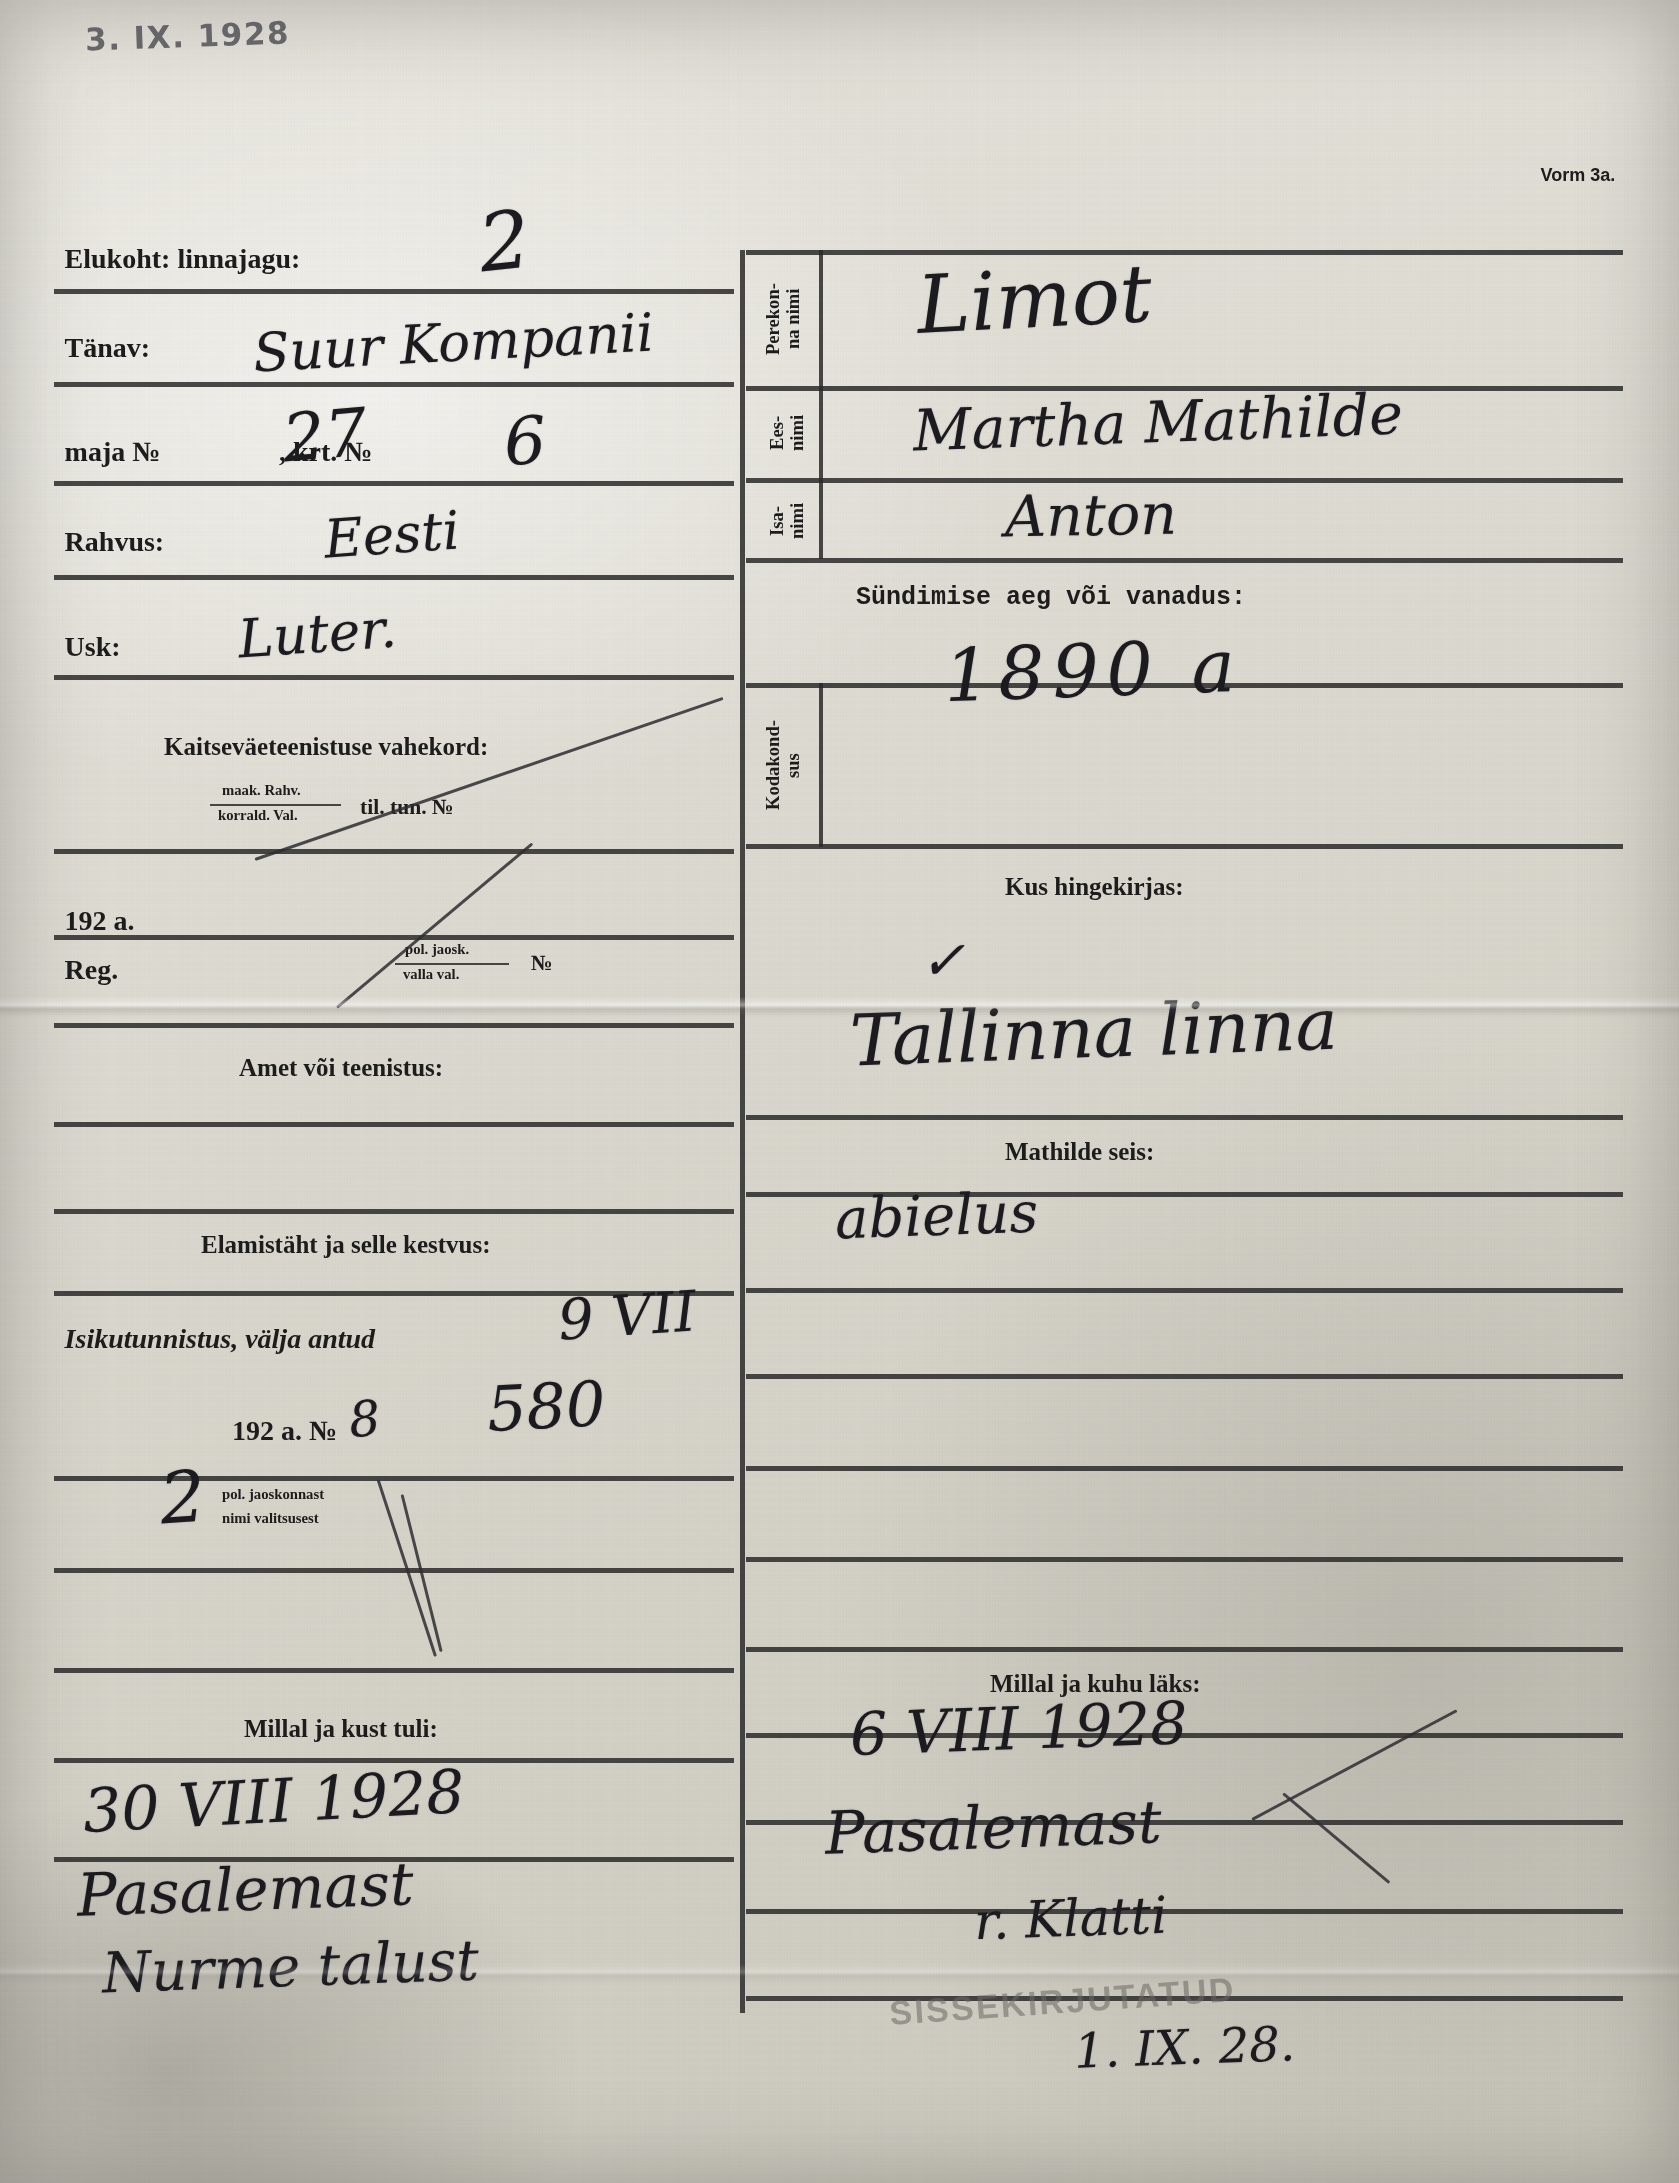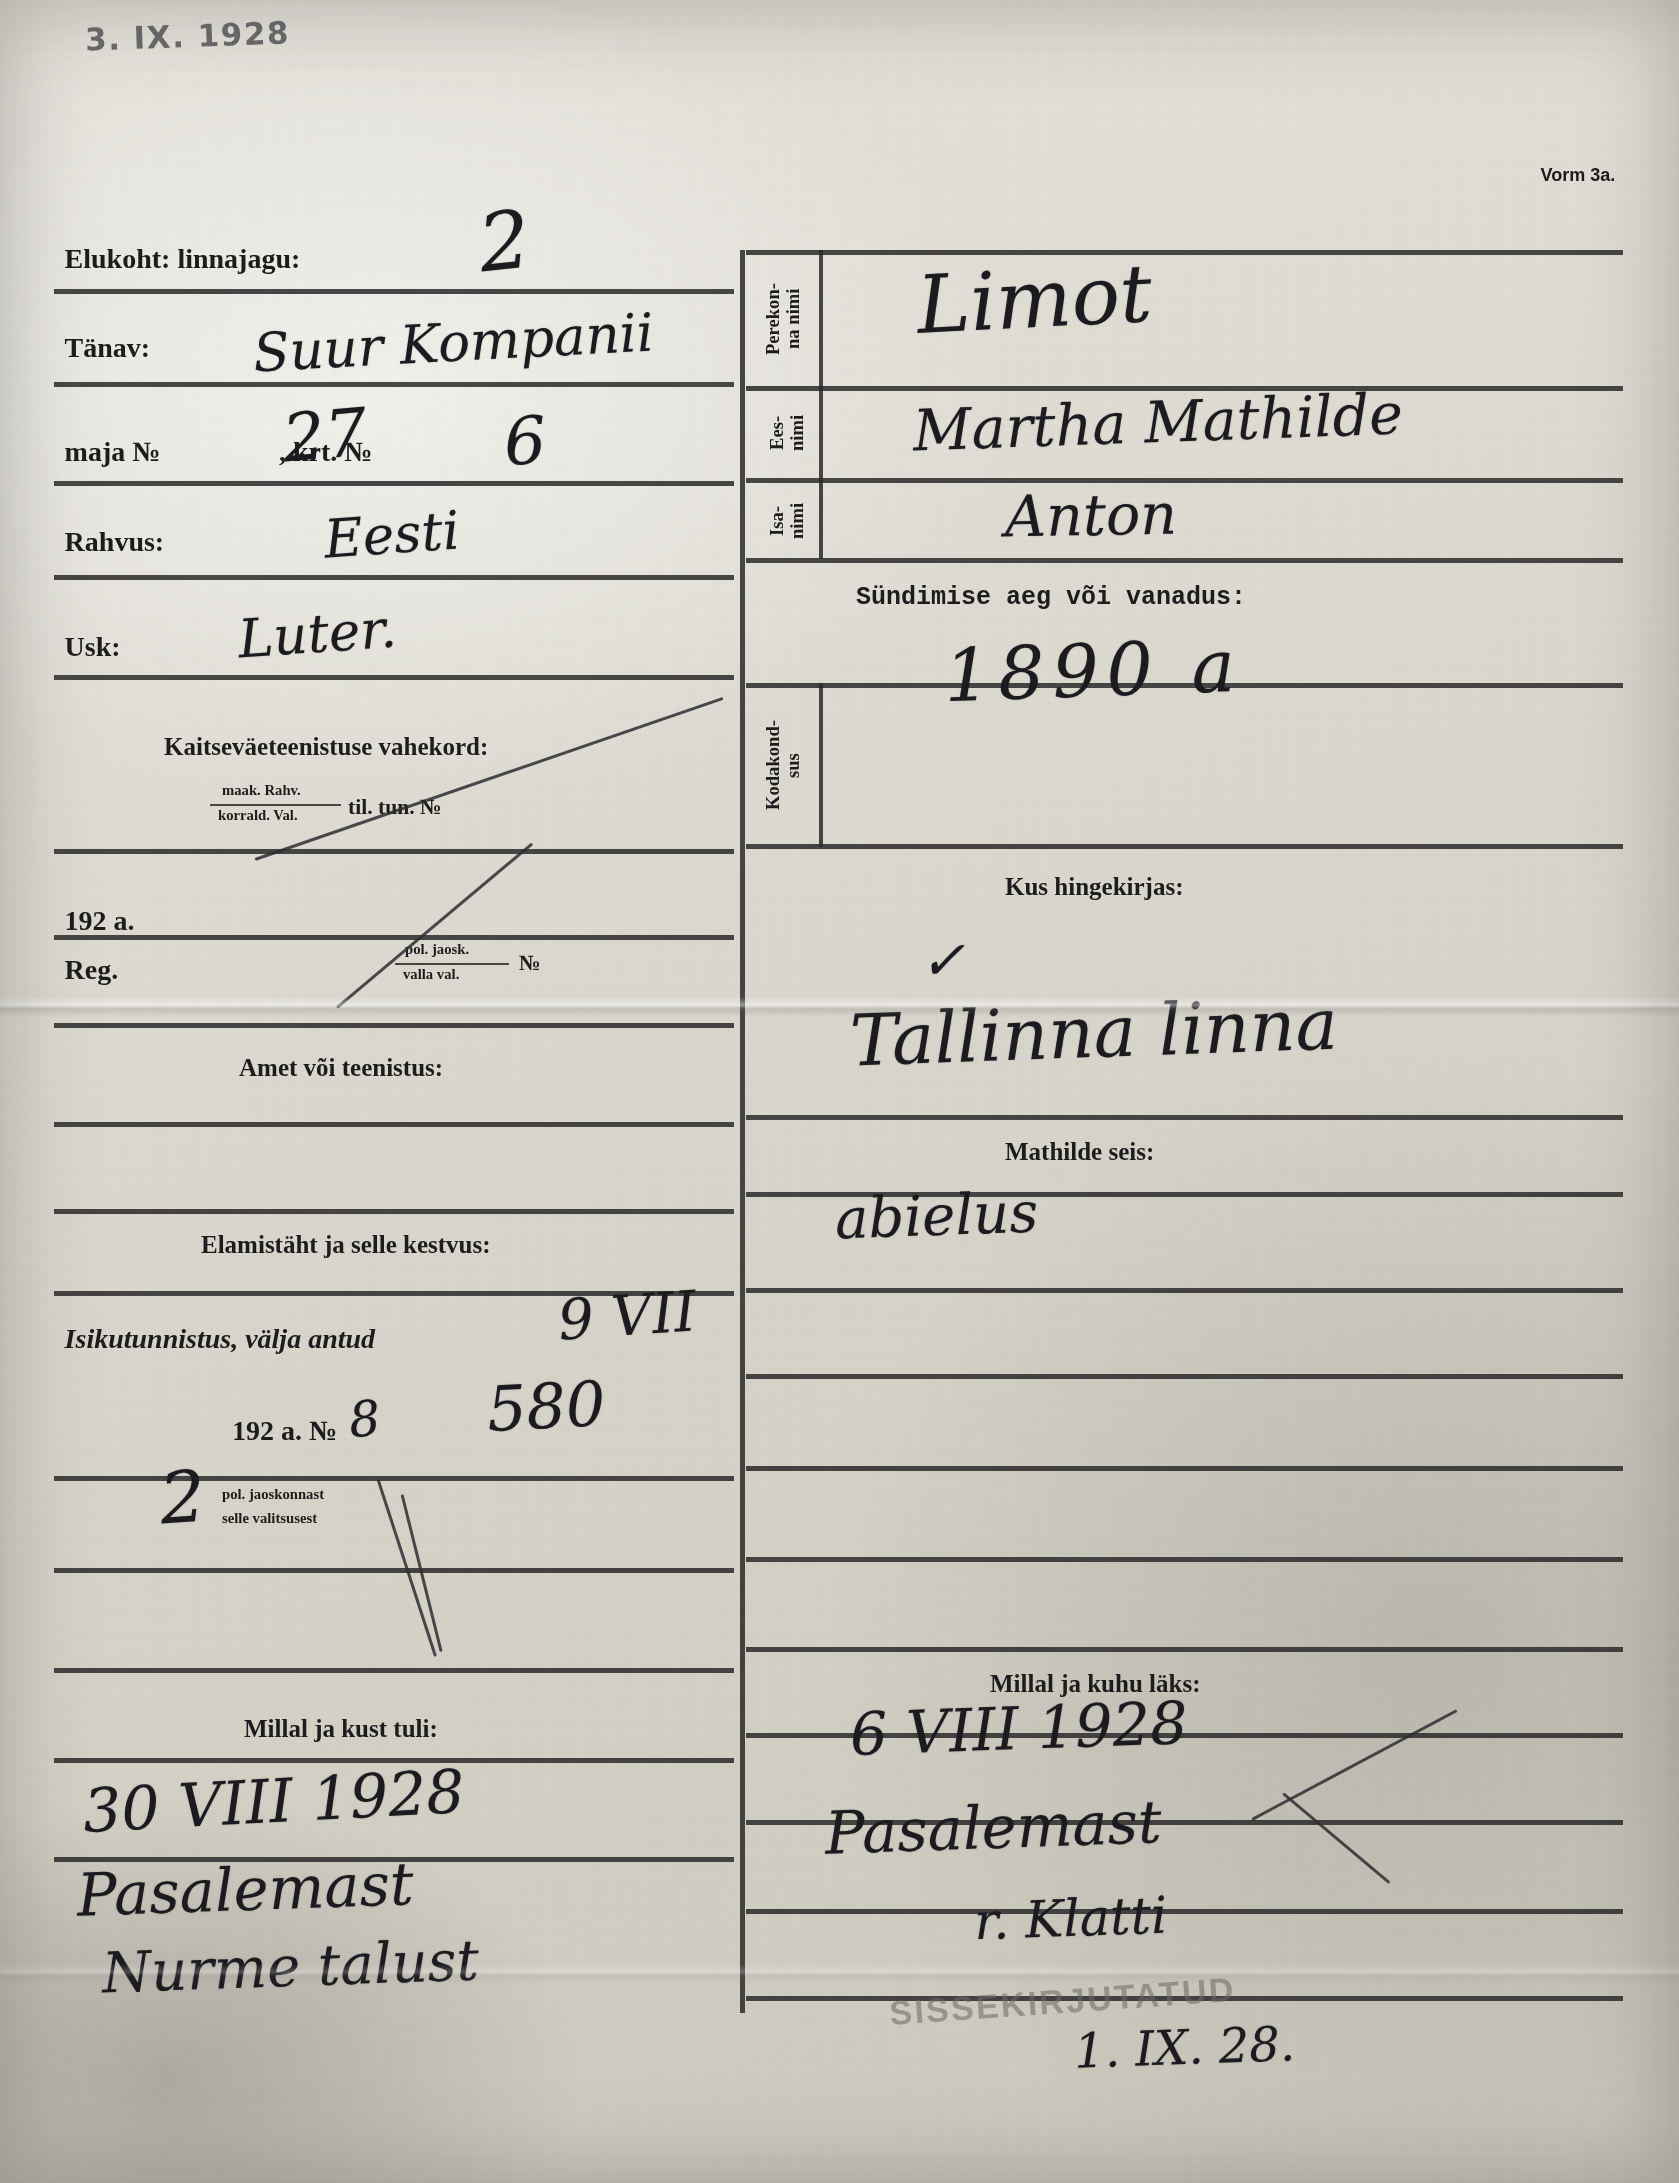--- a/index.html
+++ b/index.html
@@ -66,21 +66,21 @@
   }
   .rule.thick { height: 5.4px; }
 
   .printed {
     position: absolute;
     color: #1d1d1d;
     font-family: "Liberation Serif", serif;
     font-weight: 700;
     white-space: nowrap;
   }
-  .printed.small { font-size: 16px; }
+  .printed.small { font-size: 16px; margin-left: 12px; }
   .printed.lbl { font-size: 28px; }
   .printed.hdr { font-size: 25px; }
   .printed.tiny { font-size: 14.7px; }
 
   .vert {
     position: absolute;
     writing-mode: vertical-rl;
     transform: rotate(180deg);
     font-family: "Liberation Serif", serif;
     font-weight: 700;
@@ -181,21 +181,21 @@
     <div class="rule" style="left:349px; top:923px; width:114px; height:2.3px;"></div>
     <div class="printed tiny" style="left:357px; top:926px;">valla val.</div>
     <div class="printed small" style="left:473px; top:911px; font-size:21.6px;">№</div>
 
     <div class="printed hdr" style="left:193px; top:1014px;">Amet või teenistus:</div>
 
     <div class="printed hdr" style="left:155px; top:1191px;">Elamistäht ja selle kestvus:</div>
     <div class="printed lbl" style="left:18.6px; top:1283px;font-style:italic;">Isikutunnistus, välja antud</div>
     <div class="printed lbl" style="left:186px; top:1375px;">192    a. №</div>
     <div class="printed tiny" style="left:176px; top:1446px;">pol. jaoskonnast</div>
-    <div class="printed tiny" style="left:176px; top:1470px;">selle valitsusest</div>
+    <div class="printed tiny" style="left:176px; top:1470px;">nimi valitsusest</div>
 
     <div class="printed hdr" style="left:198px; top:1675px;">Millal ja kust tuli:</div>
 
     <div class="hand sz-xxl ink-strong" style="left:433px; top:155px; transform:rotate(-6deg);">2</div>
     <div class="hand sz-l ink-strong" style="left:207px; top:272px; transform:rotate(-3deg);">Suur Kompanii</div>
     <div class="hand sz-xl ink-strong" style="left:237px; top:357px; transform:rotate(-5deg);">27</div>
     <div class="hand sz-xl ink-strong" style="left:458px; top:363px; transform:rotate(-3deg);">6</div>
     <div class="hand sz-l ink-strong" style="left:278px; top:464px; transform:rotate(-4deg);">Eesti</div>
     <div class="hand sz-l ink-strong" style="left:192px; top:563px; transform:rotate(-4deg);">Luter.</div>
 

